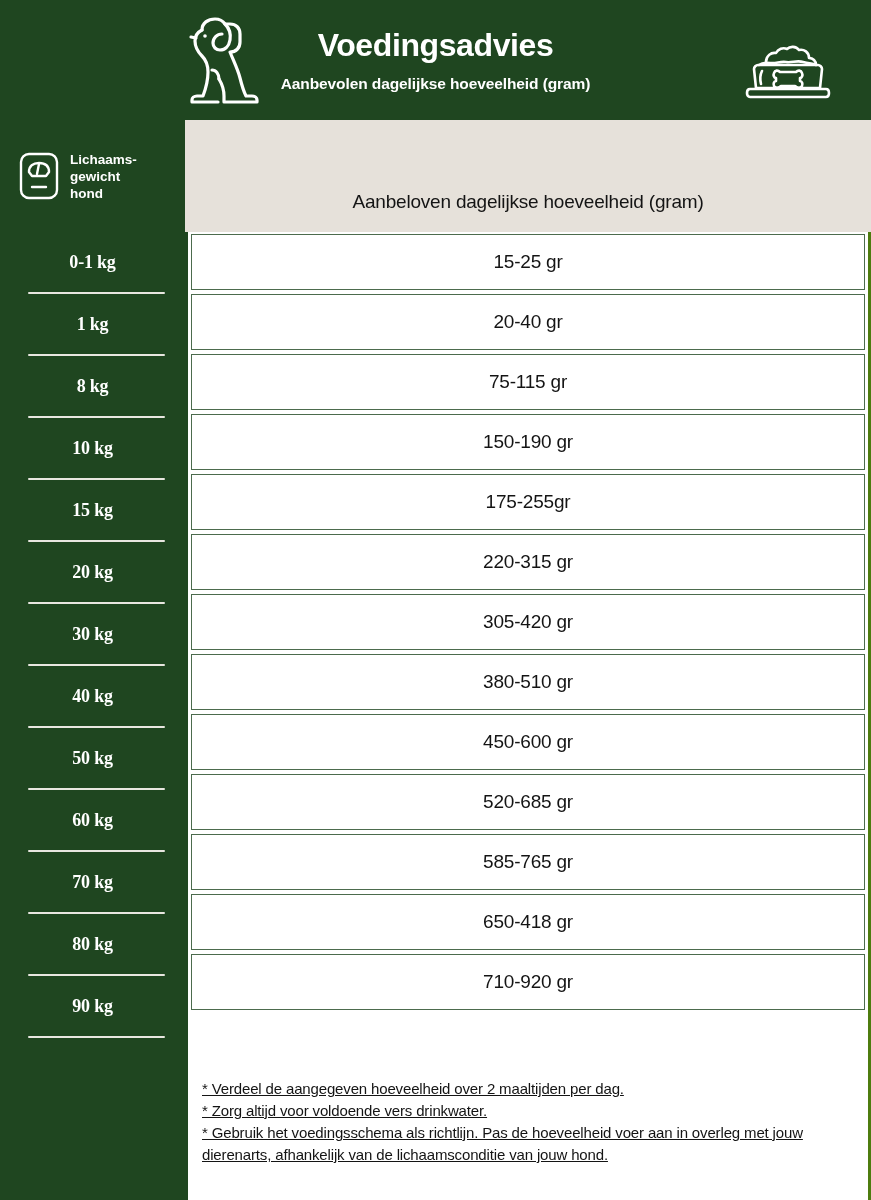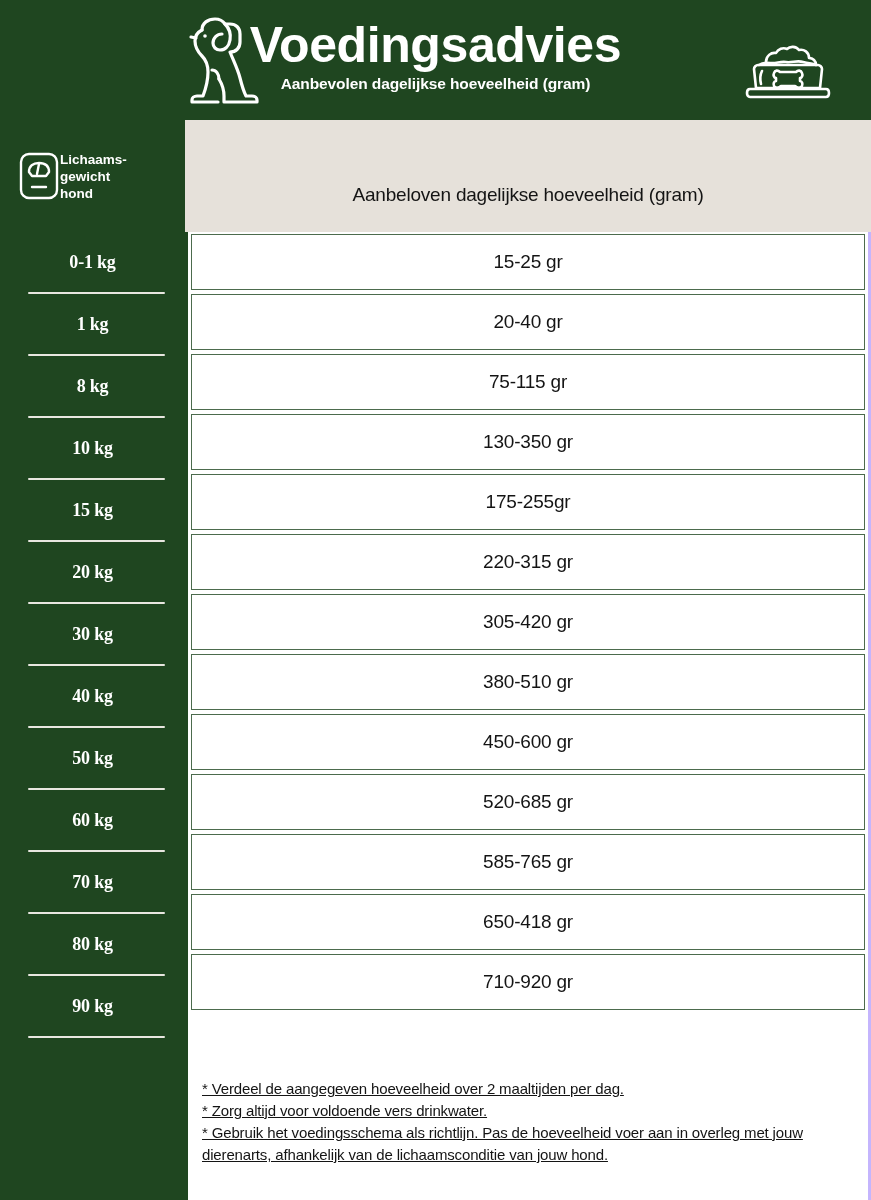--- a/index.html
+++ b/index.html
@@ -50,21 +50,21 @@
   }
   .header-titles {
     position: absolute;
     left: 0;
     right: 0;
     top: 22px;
     text-align: center;
   }
   .title {
     color: #ffffff;
-    font-size: 50px;
+    font-size: 32px;
     font-weight: 700;
     letter-spacing: -0.4px;
     line-height: 46px;
     margin: 0;
   }
   .subtitle {
     color: #ffffff;
     font-size: 15.5px;
     font-weight: 700;
     letter-spacing: -0.1px;
@@ -91,20 +91,21 @@
   .scale-icon {
     width: 42px;
     height: 50px;
     flex: 0 0 42px;
   }
   .weight-head-label {
     color: #ffffff;
     font-size: 13.5px;
     font-weight: 700;
     line-height: 17px;
+    margin-left: 10px;
     white-space: pre-line;
   }
   .weight-rows {
     position: relative;
   }
   .weight-row {
     position: relative;
     height: 60px;
     display: flex;
     align-items: center;
@@ -134,33 +135,33 @@
     box-sizing: border-box;
   }
   .table-head {
     position: relative;
     height: 112px;
     background: #e6e1da;
     display: flex;
     align-items: flex-end;
     justify-content: center;
     box-sizing: border-box;
-    padding-bottom: 26px;
+    padding-bottom: 19px;
   }
   .table-head-label {
     color: #141414;
     font-size: 19px;
     font-weight: 400;
     letter-spacing: -0.2px;
   }
   .table-body {
     position: relative;
     background: #ffffff;
     border-left: 3px solid #1f4620;
-    border-right: 3px solid #c4b5fd;
+    border-right: 3px solid #4d7c0f;
     box-sizing: border-box;
     height: 968px;
     padding: 0 0 0 0;
   }
   .rows-wrap {
     padding: 2px 3px 0 3px;
     box-sizing: border-box;
   }
   .amount-row {
     position: relative;
@@ -344,21 +345,21 @@
         <div class="amount-row">
           <span class="amount-row-label">15-25 gr</span>
         </div>
         <div class="amount-row">
           <span class="amount-row-label">20-40 gr</span>
         </div>
         <div class="amount-row">
           <span class="amount-row-label">75-115 gr</span>
         </div>
         <div class="amount-row">
-          <span class="amount-row-label">130-350 gr</span>
+          <span class="amount-row-label">150-190 gr</span>
         </div>
         <div class="amount-row">
           <span class="amount-row-label">175-255gr</span>
         </div>
         <div class="amount-row">
           <span class="amount-row-label">220-315 gr</span>
         </div>
         <div class="amount-row">
           <span class="amount-row-label">305-420 gr</span>
         </div>

